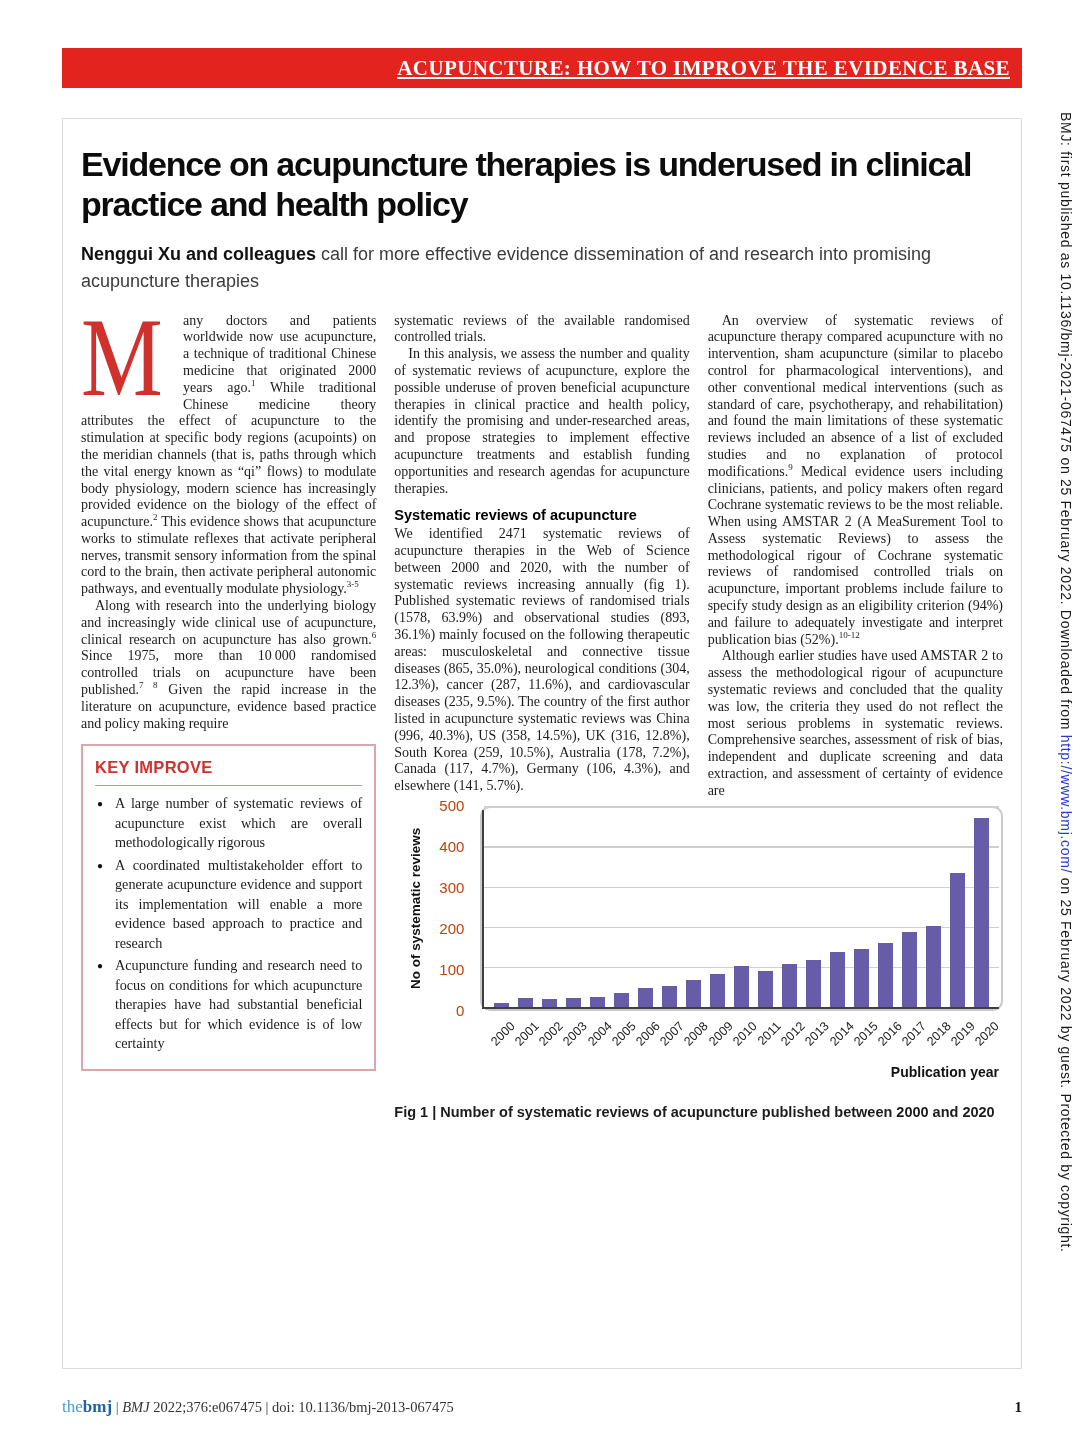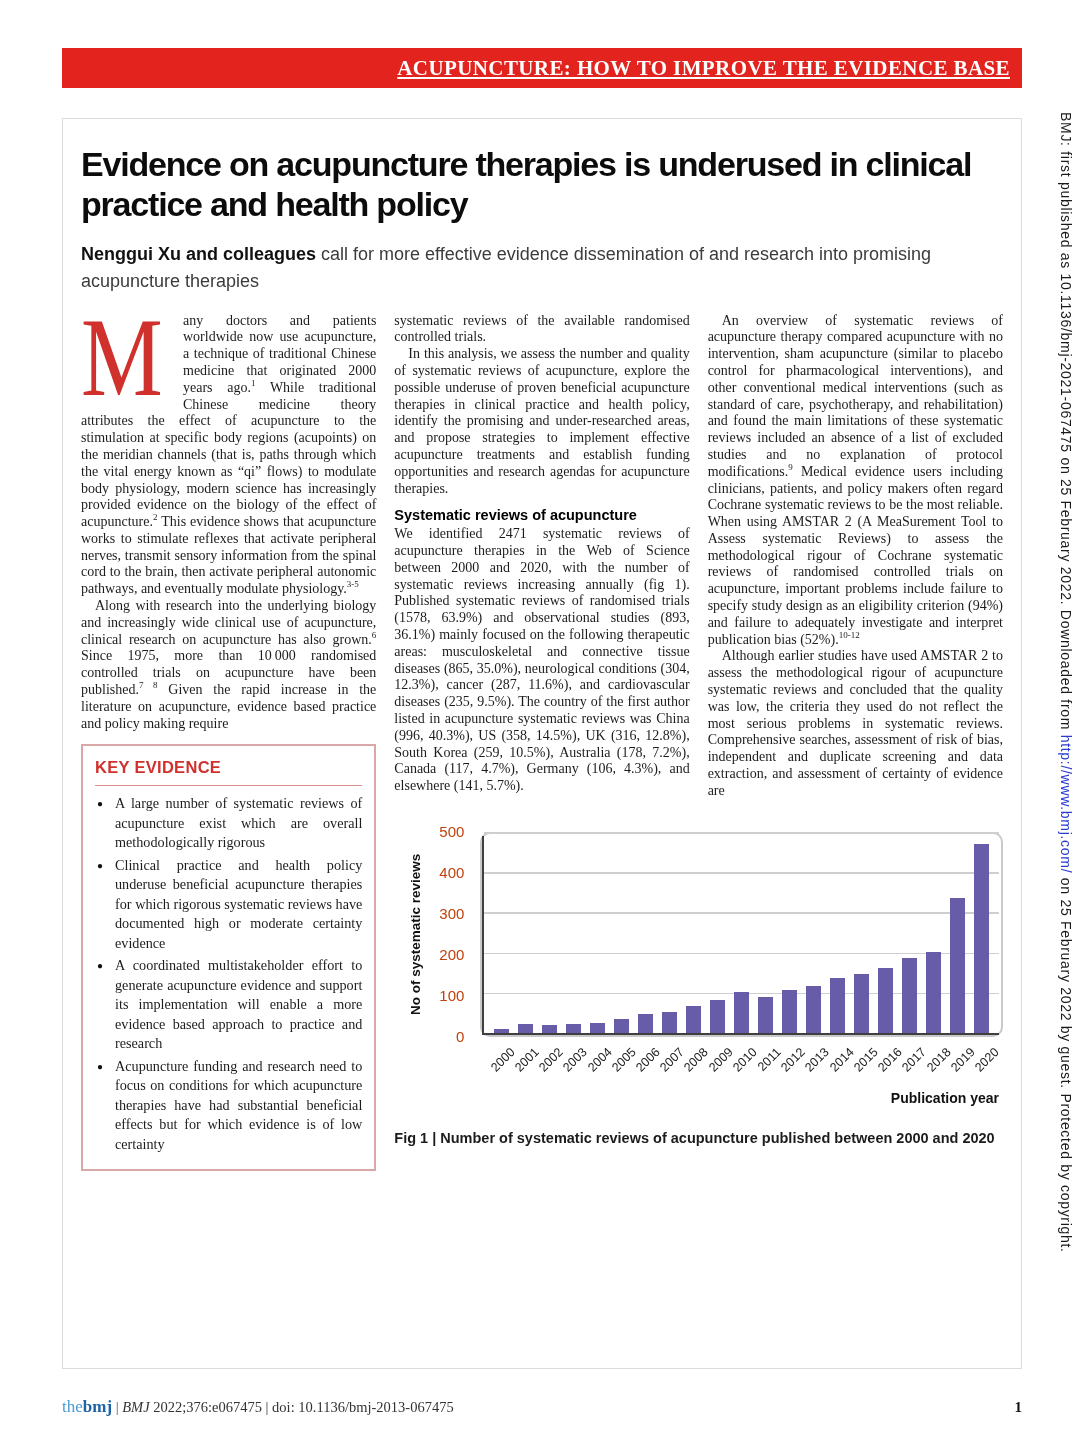--- a/index.html
+++ b/index.html
@@ -114,24 +114,23 @@
 
     <p class="byline"><b>Nenggui Xu and colleagues</b><span> call for more effective evidence dissemination of and research into promising acupuncture therapies</span></p>
 
     <div class="content-grid">
 
       <div class="col-1">
         <p class="body-p"><span class="dropcap">M</span><span>any doctors and patients worldwide now use acupuncture, a technique of traditional Chinese medicine that originated 2000 years ago.<sup>1</sup> While traditional Chinese medicine theory attributes the effect of acupuncture to the stimulation at specific body regions (acupoints) on the meridian channels (that is, paths through which the vital energy known as “qi” flows) to modulate body physiology, modern science has increasingly provided evidence on the biology of the effect of acupuncture.<sup>2</sup> This evidence shows that acupuncture works to stimulate reflexes that activate peripheral nerves, transmit sensory information from the spinal cord to the brain, then activate peripheral autonomic pathways, and eventually modulate physiology.<sup>3-5</sup></span></p>
         <p class="body-p indent">Along with research into the underlying biology and increasingly wide clinical use of acupuncture, clinical research on acupuncture has also grown.<sup>6</sup> Since 1975, more than 10 000 randomised controlled trials on acupuncture have been published.<sup>7 8</sup> Given the rapid increase in the literature on acupuncture, evidence based practice and policy making require</p>
 
         <aside class="key-box">
-          <h2>KEY EVIDENCE</h2>
+          <h2>KEY IMPROVE</h2>
           <ul>
               <li>A large number of systematic reviews of acupuncture exist which are overall methodologically rigorous</li>
-              <li>Clinical practice and health policy underuse beneficial acupuncture therapies for which rigorous systematic reviews have documented high or moderate certainty evidence</li>
               <li>A coordinated multistakeholder effort to generate acupuncture evidence and support its implementation will enable a more evidence based approach to practice and research</li>
               <li>Acupuncture funding and research need to focus on conditions for which acupuncture therapies have had substantial beneficial effects but for which evidence is of low certainty</li>
             </ul>
         </aside>
       </div>
 
       <div class="col-2">
         <p class="body-p">systematic reviews of the available randomised controlled trials.</p>
         <p class="body-p indent">In this analysis, we assess the number and quality of systematic reviews of acupuncture, explore the possible underuse of proven beneficial acupuncture therapies in clinical practice and health policy, identify the promising and under-researched areas, and propose strategies to implement effective acupuncture treatments and establish funding opportunities and research agendas for acupuncture therapies.</p>
         <h3 class="section-heading">Systematic reviews of acupuncture</h3>

